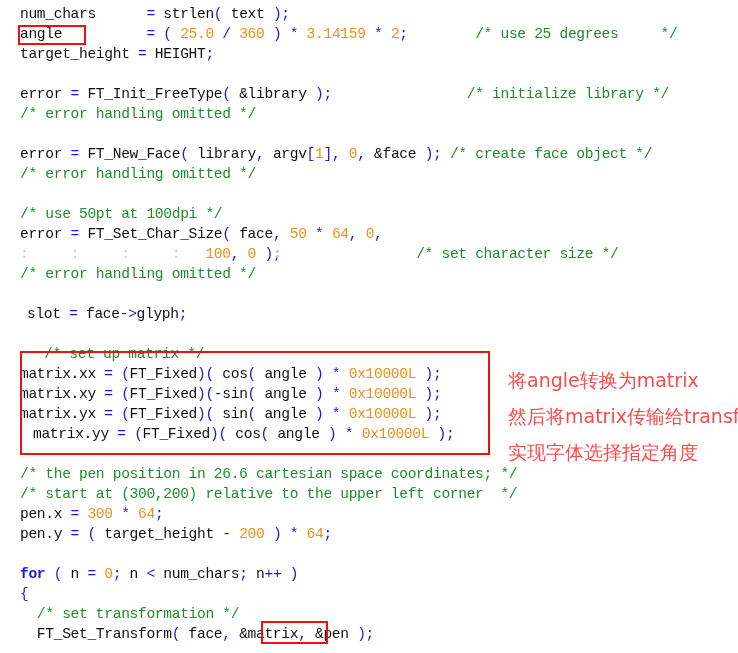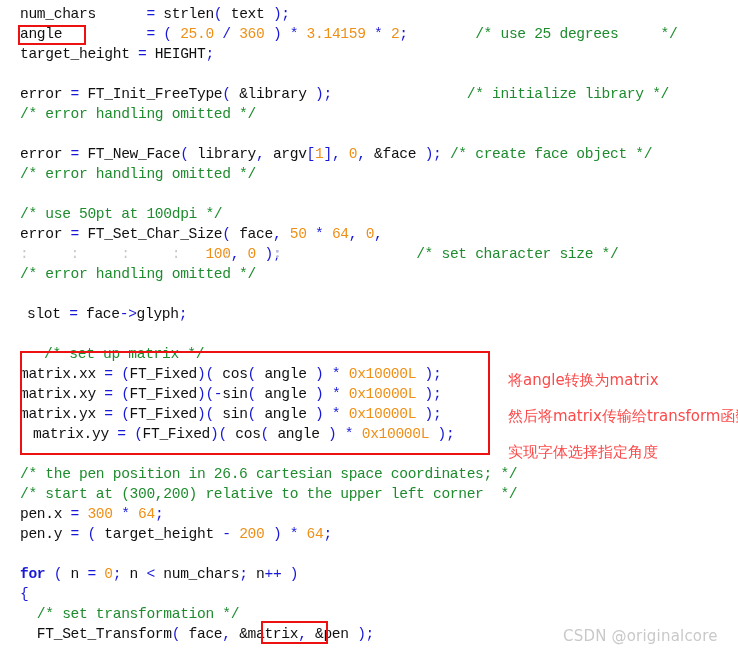--- a/index.html
+++ b/index.html
@@ -60,21 +60,21 @@
     border: 2px solid #ee1111;
     box-sizing: border-box;
     pointer-events: none;
   }
 
   
   .cn-note {
     position: absolute;
     color: #fb4a4a;
     font-family: "DejaVu Sans", "Liberation Sans", sans-serif;
-    font-size: 15px;
+    font-size: 19px;
     line-height: 18px;
     white-space: pre;
   }
 
   .watermark {
     position: absolute;
     color: #c9c9c9;
     font-family: "DejaVu Sans", "Liberation Sans", sans-serif;
     font-size: 15px;
     white-space: pre;
@@ -121,15 +121,14 @@
       <div class="hl-box" style="left: 20px; top: 351px; width: 470px; height: 104px; border-color: rgb(238, 17, 17);"></div>
       <div class="hl-box" style="left: 261px; top: 621px; width: 67px; height: 23px; border-color: rgb(238, 17, 17);"></div>
     </div>
 
   <div id="annotation-layer">
       <div class="cn-note" style="left: 508px; top: 371px; color: rgb(251, 74, 74);">将angle转换为matrix</div>
       <div class="cn-note" style="left: 508px; top: 407px; color: rgb(251, 74, 74);">然后将matrix传输给transform函数</div>
       <div class="cn-note" style="left: 508px; top: 443px; color: rgb(251, 74, 74);">实现字体选择指定角度</div>
     </div>
 
-  <div class="watermark" id="watermark" style="left: 563px; top: 627px; color: rgb(201, 201, 201);">CSDN @originalcore</div>
 
 </div>
 
 </body></html>

